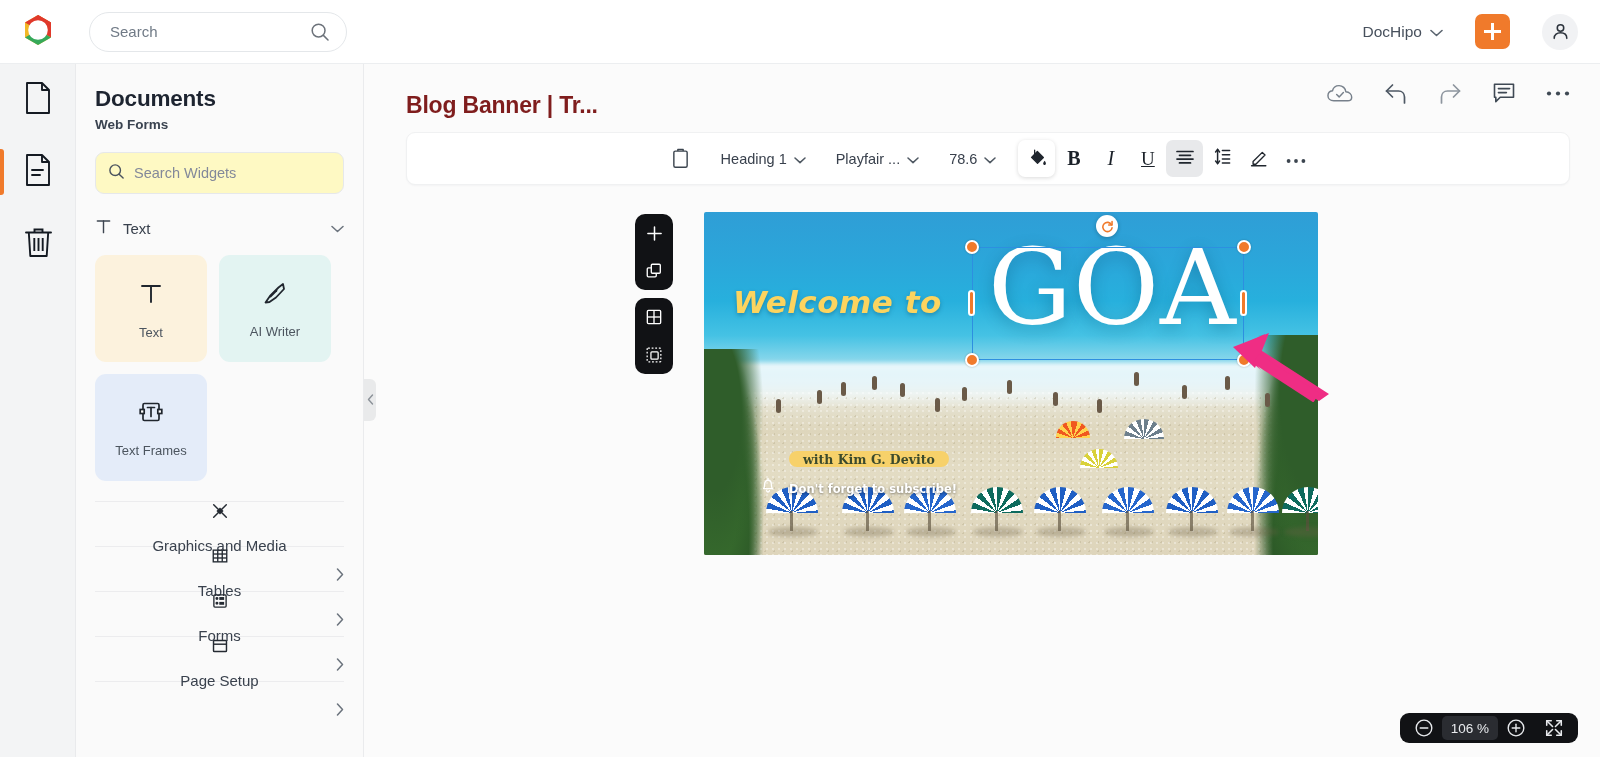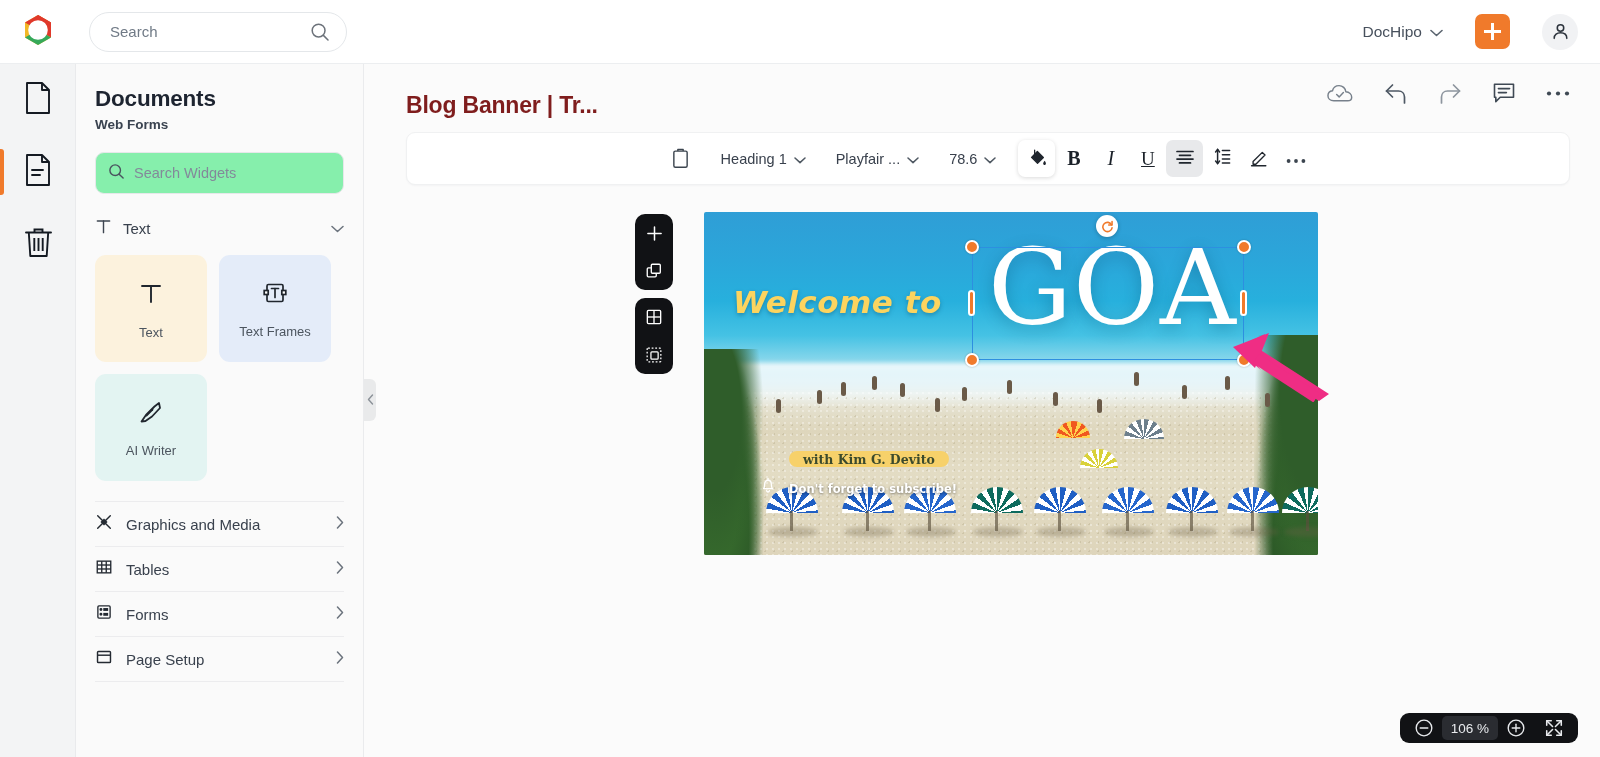--- a/index.html
+++ b/index.html
@@ -62,21 +62,21 @@
   }
 
   
   .panel {
     position: absolute; top: 64px; left: 76px; width: 288px; height: 693px;
     background: #fafafa; border-right: 1px solid #eaebed; overflow: hidden;
   }
   .panel-title { margin: 22px 0 0 19px; font-size: 22.5px; font-weight: bold; color: #1d2430; letter-spacing: -.2px;}
   .panel-sub { margin: 5px 0 0 19px; font-size: 13.5px; font-weight: bold; color: #3a4350; }
   .widget-search {
-    margin: 20px 0 16px 19px; width: 249px; height: 42px; background: #86efac;
+    margin: 20px 0 16px 19px; width: 249px; height: 42px; background: #fef9c3;
     border: 1px solid #e6e8ea; border-radius: 9px;
     display: flex; align-items: center; padding: 0 12px; gap: 9px;
   }
   .widget-search input {
     flex: 1; border: none; outline: none; background: transparent;
     font-size: 14.5px; color: #6a7380; font-family: "Liberation Sans", sans-serif;
   }
   .widget-search input::placeholder { color: #83899a; }
 
   .sect-head {
@@ -94,20 +94,21 @@
   .tile .tlbl { font-size: 13px; color: #4c555f; }
   .tile-text { background: #fcf2dd; }
   .tile-ai { background: #e3f4f2; }
   .tile-frames { background: #e4ecf9; }
 
   .menulist { margin-top: 20px; }
   .menurow {
     margin-left: 19px; width: 249px; height: 45px;
     display: flex; align-items: center; gap: 13px; cursor: pointer;
     border-top: 1px solid #ececee;
+    flex-direction: column;
   }
   .menurow .mlbl { font-size: 15px; color: #39414d; }
   .menurow .rchev { margin-left: auto; }
 
   
   .collapse-handle {
     position: absolute; left: 364px; top: 379px; width: 12px; height: 42px;
     background: #e9eaeb; border-radius: 0 6px 6px 0;
     display: flex; align-items: center; justify-content: center; cursor: pointer; z-index: 6;
   }
@@ -357,40 +358,40 @@
     <div class="tiles">
       <div class="tile tile-text">
         <span>
           <svg width="30" height="30" viewBox="0 0 30 30" fill="none" stroke="#20262e" stroke-width="1.9">
             <line x1="6" y1="8" x2="24" y2="8" stroke-linecap="round"></line>
             <line x1="15" y1="8" x2="15" y2="24" stroke-linecap="round"></line>
           </svg>
         </span>
         <span class="tlbl">Text</span>
       </div>
+      <div class="tile tile-ai">
+        <span>
+          <svg width="28" height="28" viewBox="0 0 28 28" fill="none" stroke="#20262e" stroke-width="1.8">
+            <path d="M4.5 23.5 L9 17 L17.5 8.5 L22 5 L23 10 L15 18.5 L8.5 23 Z" stroke-linejoin="round"></path>
+            <line x1="9.5" y1="17.5" x2="15.5" y2="11.5" stroke-linecap="round"></line>
+          </svg>
+        </span>
+        <span class="tlbl">AI Writer</span>
+      </div>
       <div class="tile tile-frames">
         <span>
           <svg width="30" height="28" viewBox="0 0 30 28" fill="none" stroke="#20262e" stroke-width="1.7">
             <rect x="7" y="5.5" width="16" height="17" rx="1.4"></rect>
             <line x1="11.5" y1="9.5" x2="18.5" y2="9.5" stroke-linecap="round"></line>
             <line x1="15" y1="9.5" x2="15" y2="18.5" stroke-linecap="round"></line>
             <rect x="4.2" y="11.5" width="4" height="4" fill="#fff"></rect>
             <rect x="21.8" y="11.5" width="4" height="4" fill="#fff"></rect>
           </svg>
         </span>
         <span class="tlbl">Text Frames</span>
-      </div>
-      <div class="tile tile-ai">
-        <span>
-          <svg width="28" height="28" viewBox="0 0 28 28" fill="none" stroke="#20262e" stroke-width="1.8">
-            <path d="M4.5 23.5 L9 17 L17.5 8.5 L22 5 L23 10 L15 18.5 L8.5 23 Z" stroke-linejoin="round"></path>
-            <line x1="9.5" y1="17.5" x2="15.5" y2="11.5" stroke-linecap="round"></line>
-          </svg>
-        </span>
-        <span class="tlbl">AI Writer</span>
       </div>
     </div>
 
     <div class="menulist">
       <div class="menurow">
         <span>
           <svg width="18" height="18" viewBox="0 0 20 20" fill="none" stroke="#242a32" stroke-width="1.6">
             <path d="M3 3 L17 17" stroke-linecap="round"></path>
             <path d="M17 3 L3 17" stroke-linecap="round"></path>
             <rect x="7.2" y="7.2" width="5.6" height="5.6" transform="rotate(45 10 10)" fill="#242a32" stroke="none"></rect>

